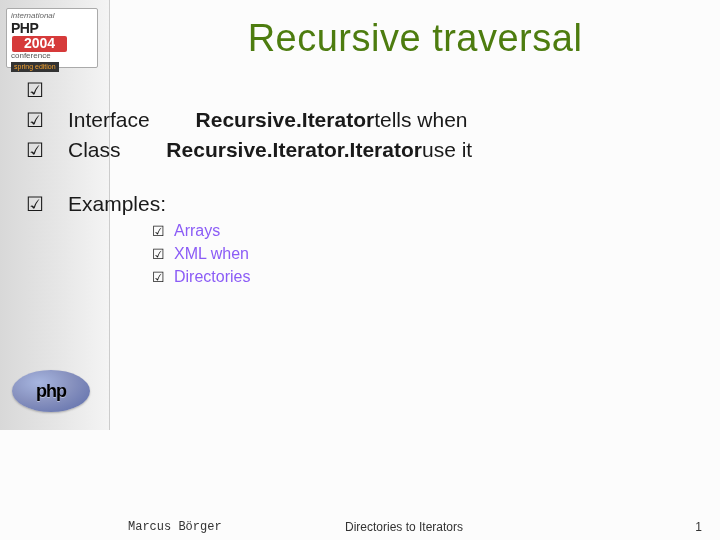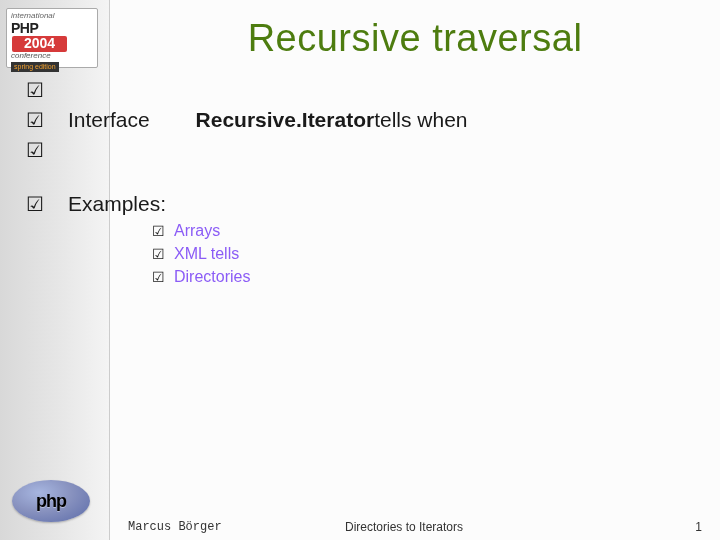--- a/index.html
+++ b/index.html
@@ -6,21 +6,21 @@
   body {
     width: 720px; height: 540px;
     font-family: Verdana, Geneva, sans-serif;
     background: #fcfcfc;
     position: relative;
     overflow: hidden;
   }
   .sidebar {
     position: absolute;
     left: 0; top: 0;
-    width: 110px; height: 540px;
+    width: 110px; height: 430px;
     background: linear-gradient(to right, #d8d8d8 0%, #e8e8e8 60%, #f4f4f4 100%);
     border-right: 1px solid #ccc;
   }
   .conf-logo {
     position: absolute;
     top: 8px; left: 6px;
     width: 92px; height: 60px;
     background: #fff;
     border: 1px solid #aaa;
     border-radius: 2px;
@@ -34,21 +34,21 @@
   .conf-logo .brand-year {
     display: inline-block;
     background: #d63a3a;
     color: #fff;
     font-weight: bold;
     font-size: 14px;
     padding: 0 12px;
     border-radius: 2px;
     margin-left: 1px;
   }
-  .conf-logo .brand-conf { font-style: italic; color: #555; font-size: 8px; }
+  .conf-logo .brand-conf { color: #555; font-size: 8px; }
   .conf-logo .brand-edition {
     background: #333;
     color: #f0a030;
     font-size: 7px;
     padding: 1px 3px;
     display: inline-block;
     margin-top: 2px;
   }
   .php-logo {
     position: absolute;
@@ -171,35 +171,38 @@
 
     <div class="bullet-row">
       <div class="check">☑</div>
       <div class="bullet-text">
         <span>Interface </span><span class="bold">Recursive.Iterator</span><span>tells when</span>
       </div>
     </div>
 
     <div class="bullet-row">
       <div class="check">☑</div>
+      <div class="bullet-text">
+        <span>Class </span><span class="bold">Recursive.Iterator.Iterator</span><span>use it</span>
+      </div>
     </div>
 
     <div class="bullet-row spaced">
       <div class="check">☑</div>
       <div class="bullet-text">Examples:</div>
     </div>
 
     <div class="sub-list">
       <div class="sub-row">
         <div class="sub-check">☑</div>
         <div class="sub-text">Arrays</div>
       </div>
       <div class="sub-row">
         <div class="sub-check">☑</div>
-        <div class="sub-text">XML tells</div>
+        <div class="sub-text">XML when</div>
       </div>
       <div class="sub-row">
         <div class="sub-check">☑</div>
         <div class="sub-text">Directories</div>
       </div>
     </div>
 
   </div>
 </div>
 

